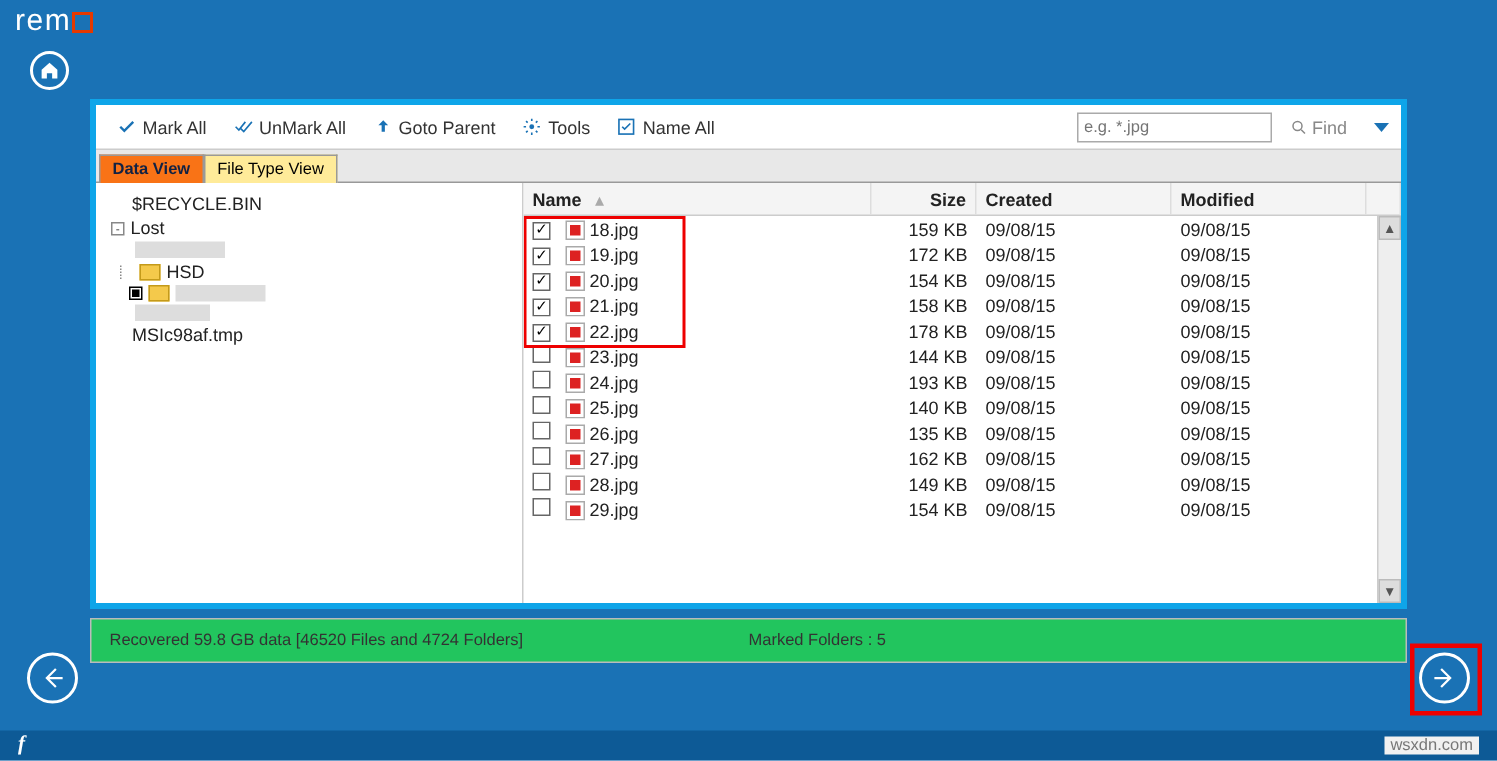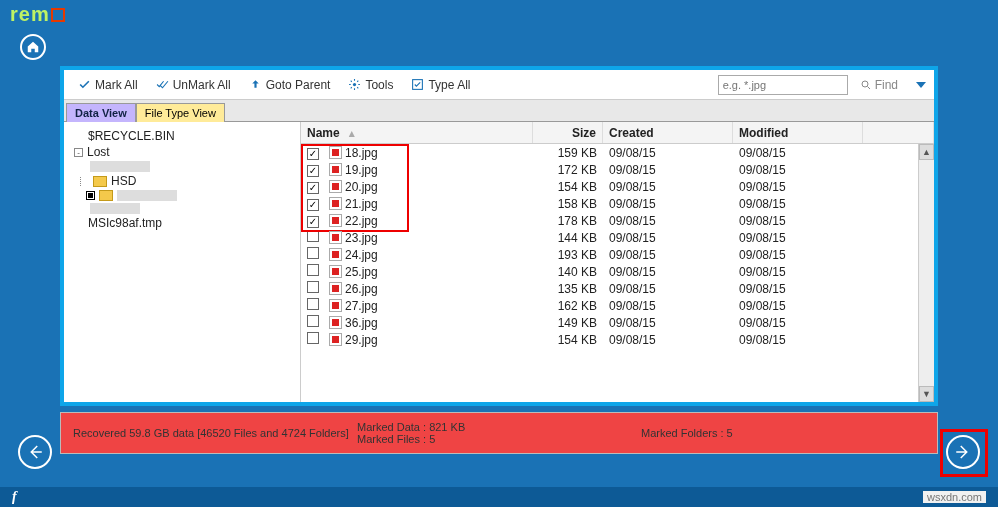--- a/index.html
+++ b/index.html
@@ -1,20 +1,20 @@
 <!DOCTYPE html>
 <html><head>
 <meta charset="utf-8">
 <style>
 * { margin: 0; padding: 0; box-sizing: border-box; font-family: "Segoe UI", Arial, sans-serif; }
 body { background: #1a72b5; width: 998px; height: 507px; overflow: hidden; position: relative; }
 
 
 .header { height: 28px; background: #1a72b5; display: flex; align-items: center; padding: 0 10px; }
-.logo { color: #bef264; font-size: 20px; font-weight: 700; letter-spacing: 1px; display: flex; align-items: center; }
+.logo { color: #ffffff; font-size: 20px; font-weight: 400; letter-spacing: 1px; display: flex; align-items: center; }
 .logo-box { display:inline-block; width:14px; height:14px; border:2px solid #e63900; margin-left:1px; position: relative; top:1px;}
 .header-right { margin-left: auto; display: flex; gap: 18px; color: #fff; font-size: 12px; align-items: center; }
 .header-item { display: flex; align-items: center; gap: 5px; cursor: pointer; }
 .header-item svg { width: 14px; height: 14px; fill: #fff; }
 
 
 .home-row { padding: 6px 20px 6px 20px; }
 .home-circle { width: 26px; height: 26px; border: 2px solid #fff; border-radius: 50%; display:flex; align-items:center; justify-content:center; cursor:pointer; }
 .home-circle svg { width:14px; height:14px; fill:#fff; }
 
@@ -27,53 +27,53 @@
 .tbtn svg { width:13px; height:13px; }
 .tb-sep { flex:1; }
 .search-box { width:130px; height:20px; border:1px solid #aaa; padding:1px 4px; font-size:11px; color:#555; }
 .find-btn { display:flex; align-items:center; gap:3px; color:#888; font-size:12px; padding:0 6px; cursor:pointer;}
 .find-btn svg{width:12px;height:12px;fill:#888;}
 .drop-arrow{width:0;height:0;border-left:5px solid transparent;border-right:5px solid transparent;border-top:6px solid #1a72b5;margin-left:6px;cursor:pointer;}
 
 
 .tabs { height:22px; background:#e8e8e8; display:flex; align-items:flex-end; border-bottom:1px solid #999; padding-left:2px;}
 .tab { font-size:11px; padding:3px 8px; border:1px solid #999; border-bottom:none; background:#ffeb99; cursor:pointer; position:relative; top:1px;}
-.tab.active { background:#c4b5fd; font-weight:bold; color:#124; }
+.tab.active { background:#f97316; font-weight:bold; color:#124; }
 
 
 .body-split { flex:1; display:flex; overflow:hidden; }
-.tree { width:237px; border-right:1px solid #ccc; padding:6px 4px; font-size:12px; color:#222; overflow:hidden; background:#fff;}
+.tree { width:285px; border-right:1px solid #ccc; padding:6px 4px; font-size:12px; color:#222; overflow:hidden; background:#fff;}
 .tree-row { display:flex; align-items:center; gap:4px; padding:1px 0 1px 6px; white-space:nowrap;}
 .tree-row .exp{ width:9px;height:9px;border:1px solid #888;font-size:8px;line-height:7px;text-align:center;color:#444;}
 .folder-ico{width:14px;height:11px;background:#f4c94b;border:1px solid #c49a1a;display:inline-block;}
 .gray-box{width:60px;height:11px;background:#ddd;display:inline-block;}
 .square-black{width:9px;height:9px;border:1px solid #000;display:inline-block;position:relative;}
 .square-black::after{content:"";position:absolute;inset:1px;background:#000;}
 
 
 .filelist { flex:1; display:flex; flex-direction:column; overflow:hidden; position:relative;}
 .fhead { height:22px; display:flex; background:#f4f4f4; border-bottom:1px solid #ccc; font-size:12px; font-weight:bold; color:#222;}
 .fhead .col { padding:3px 6px; border-right:1px solid #ddd; display:flex; align-items:center;}
 .rows { flex:1; overflow:auto; font-size:12px; color:#222; position:relative;}
 .frow { display:flex; height:17px; align-items:center; }
 .frow .col { padding:0 6px; overflow:hidden; white-space:nowrap;}
 .col-chk{width:22px;flex:none;text-align:center;}
-.col-name{width:210px;flex:none;display:flex;align-items:center;gap:3px;}
+.col-name{width:210px;flex:none;display:flex;align-items:flex-end;gap:3px;}
 .col-size{width:70px;flex:none;text-align:right;}
 .col-mod{width:130px;flex:none;}
 .col-crt{width:130px;flex:none;}
 .fhead .col-name{width:232px;}
 .chkbox{width:12px;height:12px;border:1px solid #666;display:inline-flex;align-items:center;justify-content:center;font-size:10px;line-height:1;cursor:pointer;}
 .chkbox.checked::after{content:"✓";color:#000;font-size:10px;}
 .fico{width:13px;height:13px;display:inline-block;position:relative;background:#fff;border:1px solid #aaa;}
 .fico::after{content:"";position:absolute;left:2px;top:2px;width:7px;height:7px;background:#d22;}
 .highlight-box{position:absolute;border:2px solid #e00;pointer-events:none;}
 
 
-.status { background:#ef4444; border:1px solid #bbb; margin:6px 60px 0 60px; height:42px; display:flex; align-items:center; font-size:11px; color:#333; padding:0 12px;}
+.status { background:#22c55e; border:1px solid #bbb; margin:6px 60px 0 60px; height:30px; display:flex; align-items:center; font-size:11px; color:#333; padding:0 12px;}
 .status .st-left{flex:1;}
 .status .st-mid{flex:1;}
 .status .st-right{flex:1;}
 
 
 .nav-back,.nav-fwd{position:absolute;width:34px;height:34px;border:2px solid #fff;border-radius:50%;display:flex;align-items:center;justify-content:center;cursor:pointer;}
 .nav-back{left:18px;bottom:38px;}
 .nav-fwd{right:18px;bottom:38px;}
 .nav-back svg,.nav-fwd svg{width:18px;height:18px;stroke:#fff;fill:none;stroke-width:2;}
 .fwd-highlight{position:absolute;right:10px;bottom:30px;width:48px;height:48px;border:3px solid #e00;}
@@ -130,21 +130,21 @@
           <circle cx="12" cy="12" r="3" fill="#1a72b5"></circle>
           <path d="M12 2v3M12 19v3M2 12h3M19 12h3M5 5l2 2M17 17l2 2M19 5l-2 2M5 19l2-2" stroke="#1a72b5" stroke-width="2"></path>
         </svg>
       <span>Tools</span>
     </div>
     <div class="tbtn">
       <svg viewBox="0 0 24 24">
           <rect x="3" y="3" width="18" height="18" stroke="#1a72b5" fill="none" stroke-width="2"></rect>
           <path d="M7 12l3 3 7-7" stroke="#1a72b5" stroke-width="2" fill="none"></path>
         </svg>
-      <span>Type All</span>
+      <span>Name All</span>
     </div>
     <div class="tb-sep"></div>
     <input class="search-box" placeholder="e.g. *.jpg" style="">
     <div class="find-btn">
       <svg viewBox="0 0 24 24">
           <circle cx="10" cy="10" r="6" stroke="#888" fill="none" stroke-width="2"></circle>
           <path d="M15 15l5 5" stroke="#888" stroke-width="2"></path>
         </svg>
       <span>Find</span>
     </div>
@@ -301,21 +301,21 @@
                 <span>27.jpg</span>
               </div>
               <div class="col col-size">162 KB</div>
               <div class="col col-mod">09/08/15</div>
               <div class="col col-crt">09/08/15</div>
             </div>
             <div class="frow">
               <div class="col col-chk"><span class="chkbox"></span></div>
               <div class="col col-name">
                 <span class="fico"></span>
-                <span>36.jpg</span>
+                <span>28.jpg</span>
               </div>
               <div class="col col-size">149 KB</div>
               <div class="col col-mod">09/08/15</div>
               <div class="col col-crt">09/08/15</div>
             </div>
             <div class="frow">
               <div class="col col-chk"><span class="chkbox"></span></div>
               <div class="col col-name">
                 <span class="fico"></span>
                 <span>29.jpg</span>
@@ -330,24 +330,20 @@
           <div class="track"></div>
           <div class="arr">▼</div>
         </div>
       </div>
     </div>
   </div>
 </div>
 
 <div class="status">
   <div class="st-left">Recovered 59.8 GB data [46520 Files and 4724 Folders]</div>
-  <div class="st-mid">
-    <div>Marked Data : 821 KB</div>
-    <div>Marked Files : 5</div>
-  </div>
   <div class="st-right">Marked Folders : 5</div>
 </div>
 
 <div class="nav-back">
   <svg viewBox="0 0 24 24">
       <path d="M15 4l-8 8 8 8M7 12h14"></path>
     </svg>
 </div>
 <div class="nav-fwd">
   <svg viewBox="0 0 24 24">

